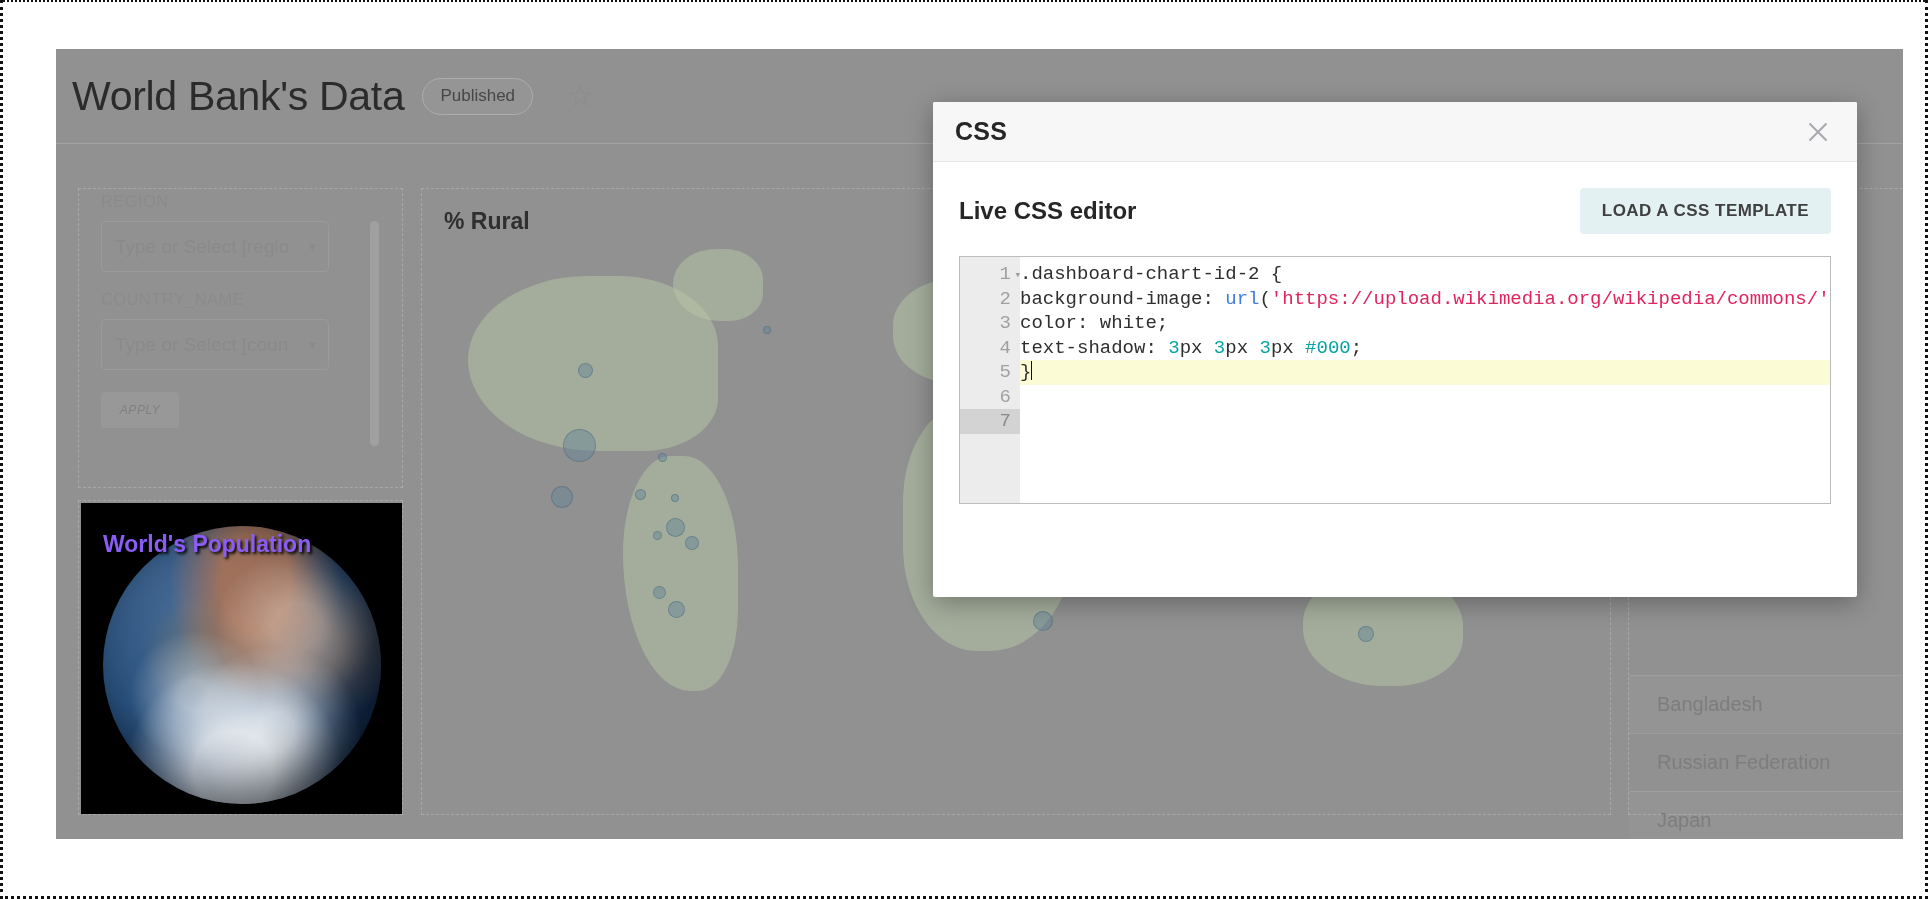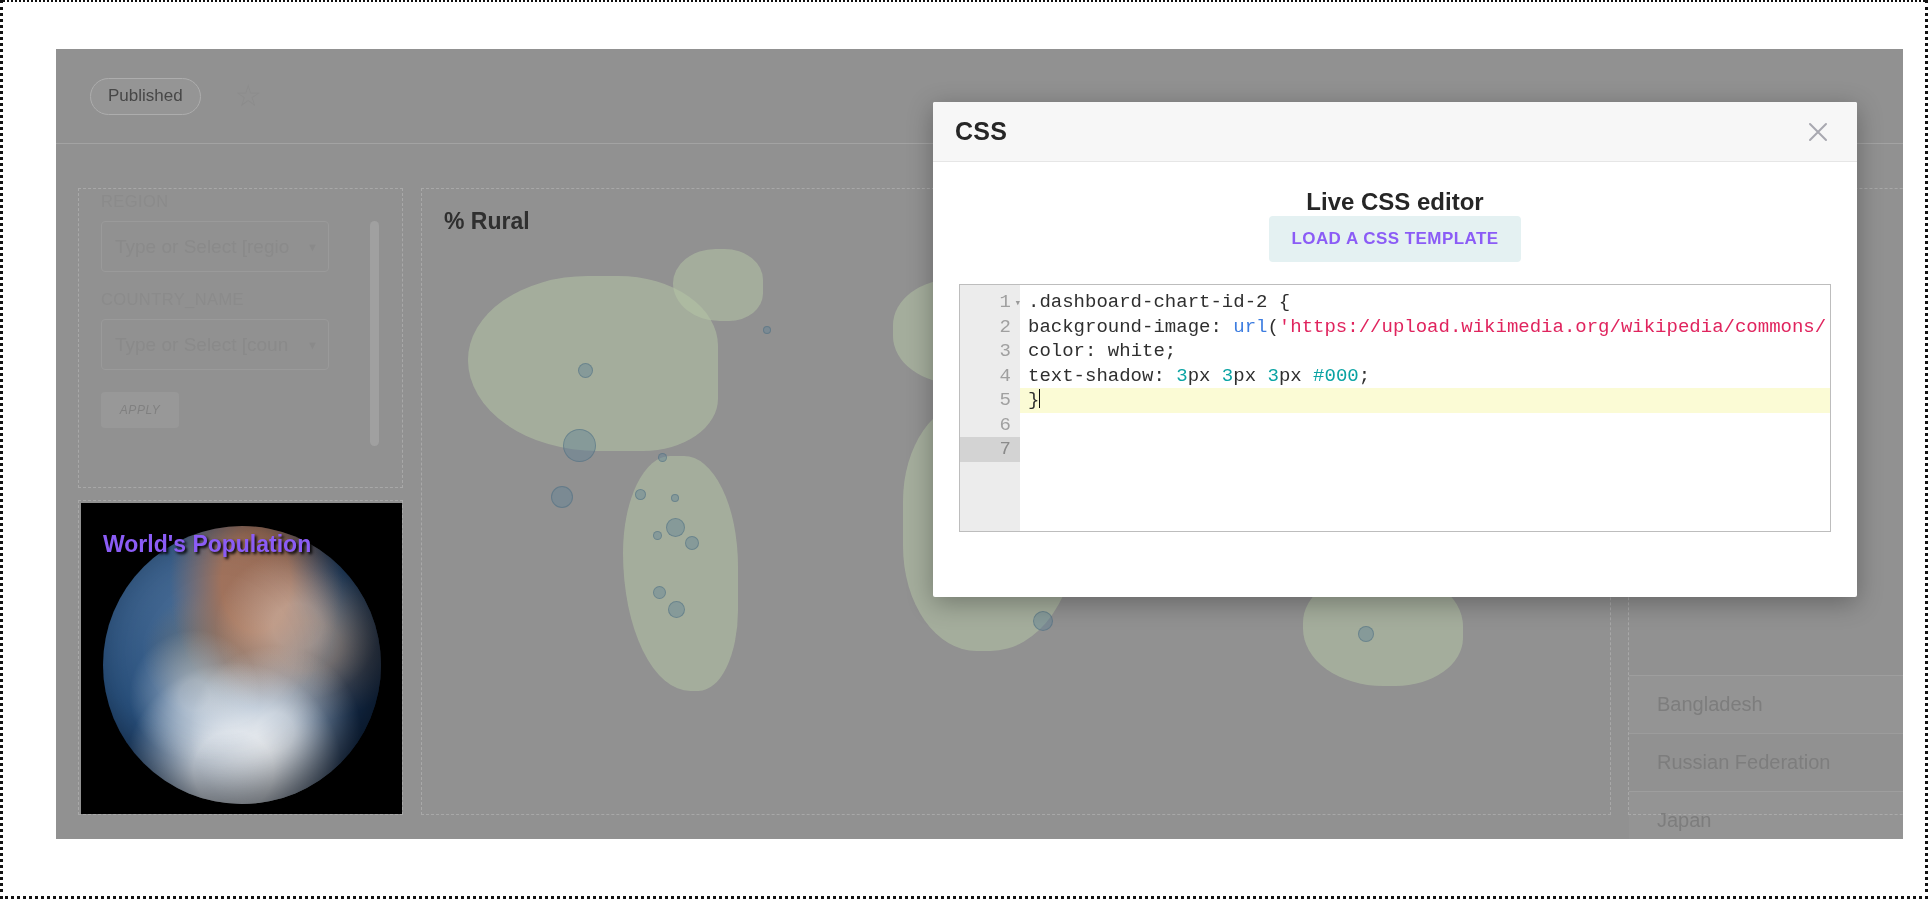--- a/index.html
+++ b/index.html
@@ -208,28 +208,27 @@
     cursor: pointer;
   }
   #modal-close svg { display: block; }
 
   #modal-body { padding: 26px 26px 0 26px; }
 
   .editor-head {
     display: flex; align-items: center;
     justify-content: space-between;
     margin-bottom: 22px;
-    flex-direction: column;
   }
   #editor-label {
     font-size: 24px; font-weight: 700; color: #262626;
   }
   #load-template-btn {
     background: #e4f1f2;
-    color: #8b5cf6;
+    color: #404040;
     font-size: 17px; font-weight: 700;
     letter-spacing: .45px;
     padding: 13px 22px;
     border: none; border-radius: 4px;
     cursor: pointer;
     font-family: "Liberation Sans", sans-serif;
   }
 
   
   #code-editor {
@@ -264,21 +263,20 @@
   }
   #code-lines {
     flex: 1 1 auto;
     padding-top: 5px;
     position: relative;
     overflow: hidden;
     white-space: nowrap;
   }
   .code-line {
     height: 24.5px;
-    padding-left: 8px;
     color: #2f2f2f;
   }
   .code-line.active { background: #fbfbd5; }
   .tok-sel   { color: #2f2f2f; }
   .tok-prop  { color: #2f2f2f; }
   .tok-fn    { color: #3d7de0; }
   .tok-str   { color: #e0245e; }
   .tok-num   { color: #0aa3a3; }
   .tok-unit  { color: #2f2f2f; font-weight: 400; }
   .tok-val   { color: #2f2f2f; }
@@ -292,20 +290,21 @@
   }
 </style>
 </head>
 <body>
 
 <div id="page-frame">
 
   <div id="dashboard">
 
     <div class="dash-header">
+      <div class="dash-title">World Bank's Data</div>
       <div class="badge-published">Published</div>
       <div class="star-icon">☆</div>
     </div>
 
     <div class="dash-body">
 
       <div class="card" id="card-filter">
         <div class="filter-label">REGION</div>
         <div class="filter-select">
           <span>Type or Select [regio</span>

